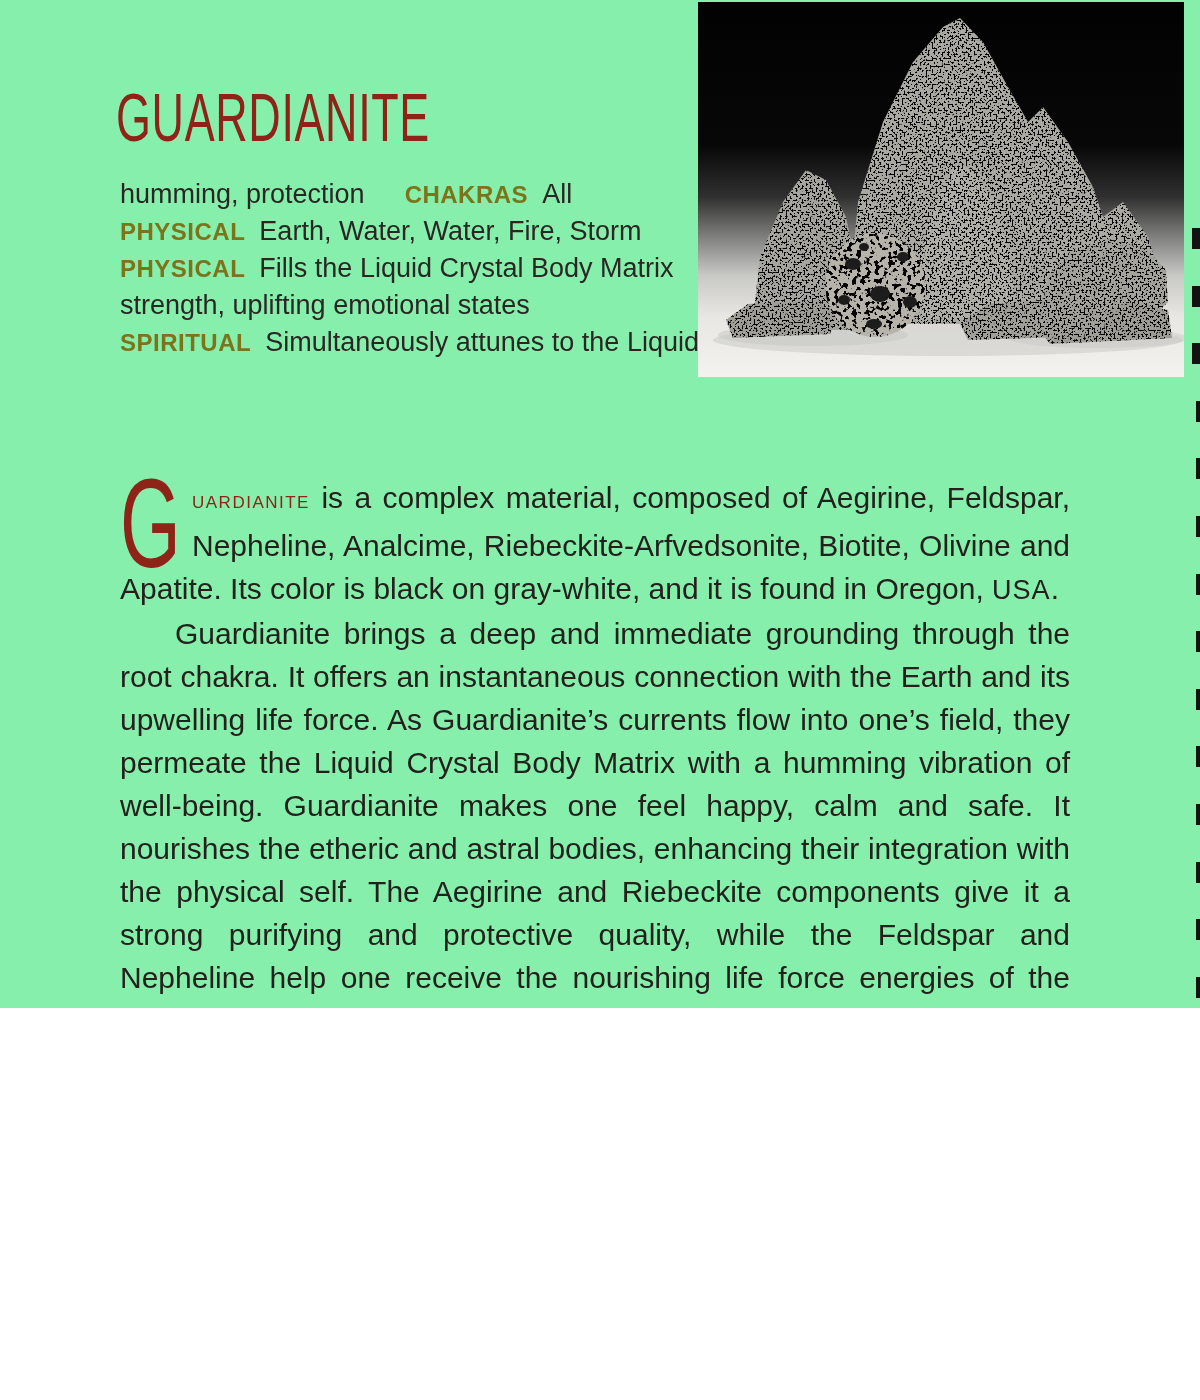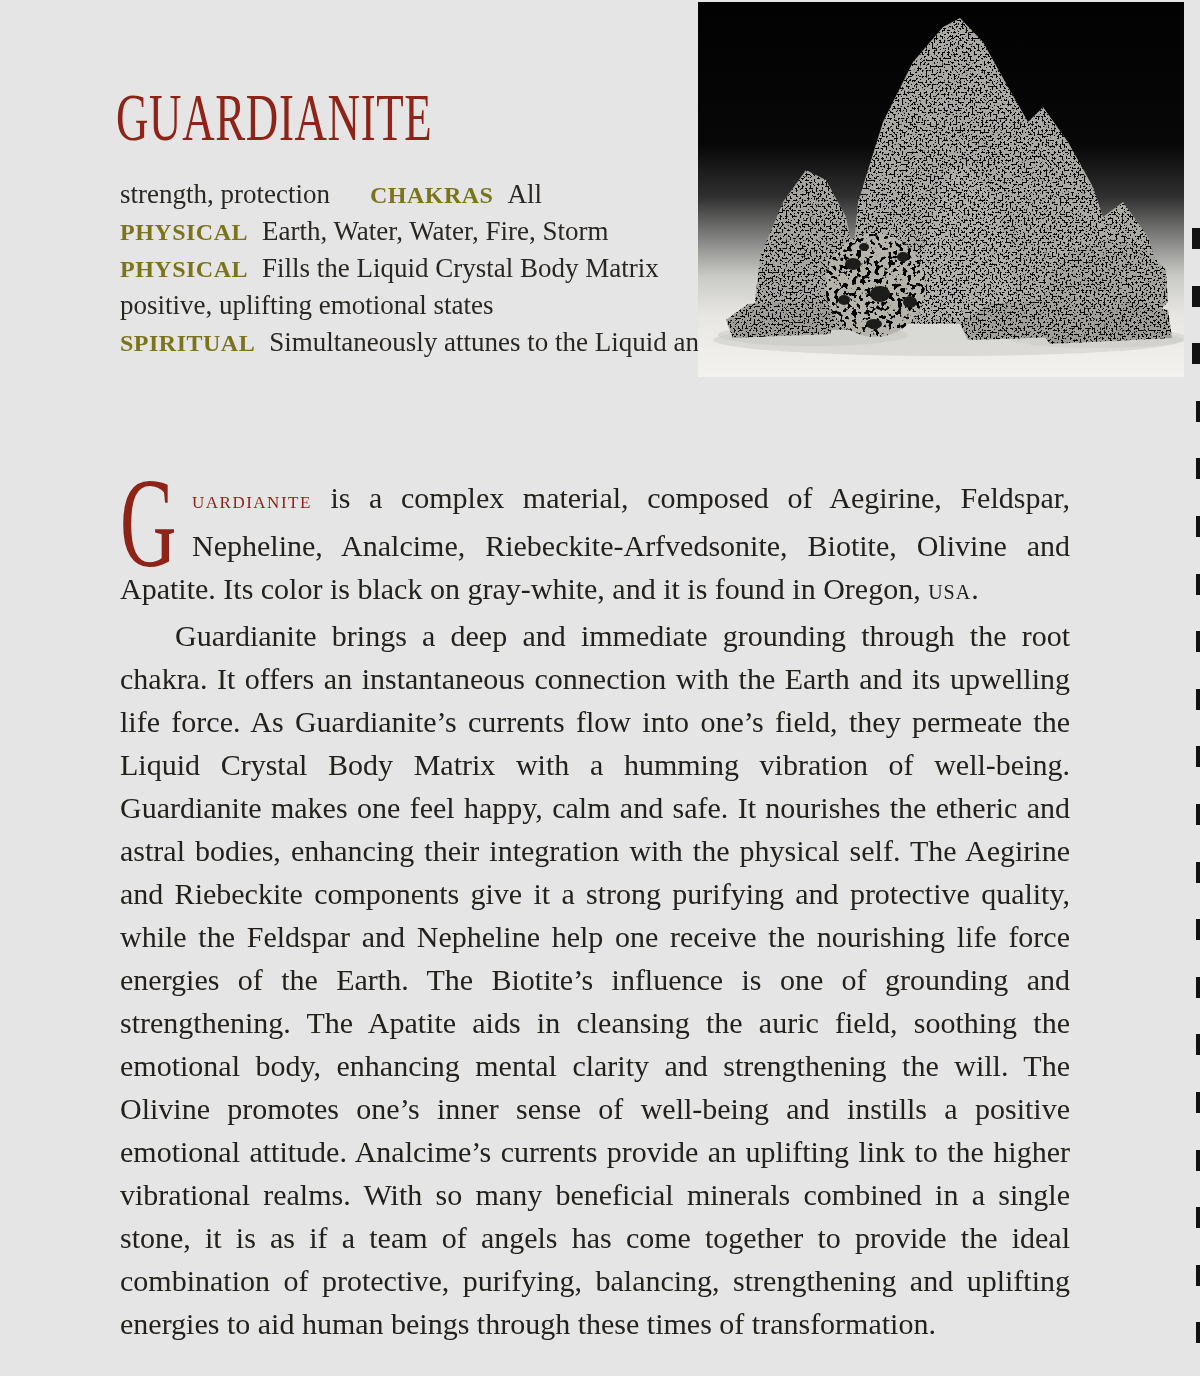--- a/index.html
+++ b/index.html
@@ -1,18 +1,18 @@
 <!DOCTYPE html>
 <html><head>
 <meta charset="utf-8">
 <style>
   html,body { margin:0; padding:0; background:#ffffff; }
   .page {
-    position:relative; width:1200px; height:1376px; background:#e5e5e5;
-    overflow:hidden; font-family:Liberation Serif, serif;
+    position:relative; width:1200px; height:1008px; background:#86efac;
+    overflow:hidden; font-family:Liberation Sans, sans-serif;
     color:#24211d;
   }
 
   
   .title {
     position:absolute; left:116px; top:78px; margin:0;
     font-size:68px; font-weight:normal; color:#8e2318;
     letter-spacing:1px; white-space:nowrap;
     transform:scale(0.66,1.0); transform-origin:left top;
   }
@@ -40,21 +40,21 @@
   .para2 { text-indent:55px; }
   .dropcap {
     float:left; width:64px; height:88px; margin-right:8px; margin-top:2px;
     overflow:visible;
   }
   .dropcap .g {
     display:block; font-size:126px; line-height:92px;
     transform:scaleX(0.62); transform-origin:0 0; color:#8e2318;
   }
   .sc-red { color:#8e2318; font-size:17px; letter-spacing:1.5px; }
-  .sc { font-size:20px; letter-spacing:1px;margin-top:12px; }
+  .sc { font-size:27px; letter-spacing:1px;margin-top:12px; }
 
   
   .pagenum {
     position:absolute; left:0; top:1288px; width:1200px; text-align:center;
     font-size:27px; font-weight:bold; color:#86745a; letter-spacing:1px;
   }
 
   
   .edge-marks { position:absolute; left:0; top:0; width:1200px; height:1400px; pointer-events:none; }
   .rmark { position:absolute; right:0; width:4px; height:21px; background:#121212; }
@@ -62,24 +62,24 @@
   .bmark { position:absolute; bottom:0; width:22px; height:5px; background:#121212; }
 </style>
 </head>
 <body>
 
 <div class="page">
 
   <h1 class="title">GUARDIANITE</h1>
 
   <div class="keywords">
-      <div class="kw-line"><span class="kw-text">strength, protection</span><span class="kw-label gap">CHAKRAS</span><span class="kw-text">All</span></div>
+      <div class="kw-line"><span class="kw-text">humming, protection</span><span class="kw-label gap">CHAKRAS</span><span class="kw-text">All</span></div>
       <div class="kw-line"><span class="kw-label">PHYSICAL</span><span class="kw-text">Earth, Water, Water, Fire, Storm</span></div>
       <div class="kw-line"><span class="kw-label">PHYSICAL</span><span class="kw-text">Fills the Liquid Crystal Body Matrix</span></div>
-      <div class="kw-line"><span class="kw-text">positive, uplifting emotional states</span></div>
+      <div class="kw-line"><span class="kw-text">strength, uplifting emotional states</span></div>
       <div class="kw-line"><span class="kw-label">SPIRITUAL</span><span class="kw-text">Simultaneously attunes to the Liquid and the spiritual realms</span></div>
     </div>
 
   <div class="photo" title="Guardianite specimens: black-speckled gray-white stones on black-to-white gradient background">
     <svg width="486" height="375" viewBox="0 0 486 375" xmlns="http://www.w3.org/2000/svg">
       <defs>
         <linearGradient id="bgGrad" x1="0" y1="0" x2="0" y2="1">
           <stop offset="0" stop-color="#020202"></stop>
           <stop offset="0.38" stop-color="#070707"></stop>
           <stop offset="0.52" stop-color="#303030"></stop>

